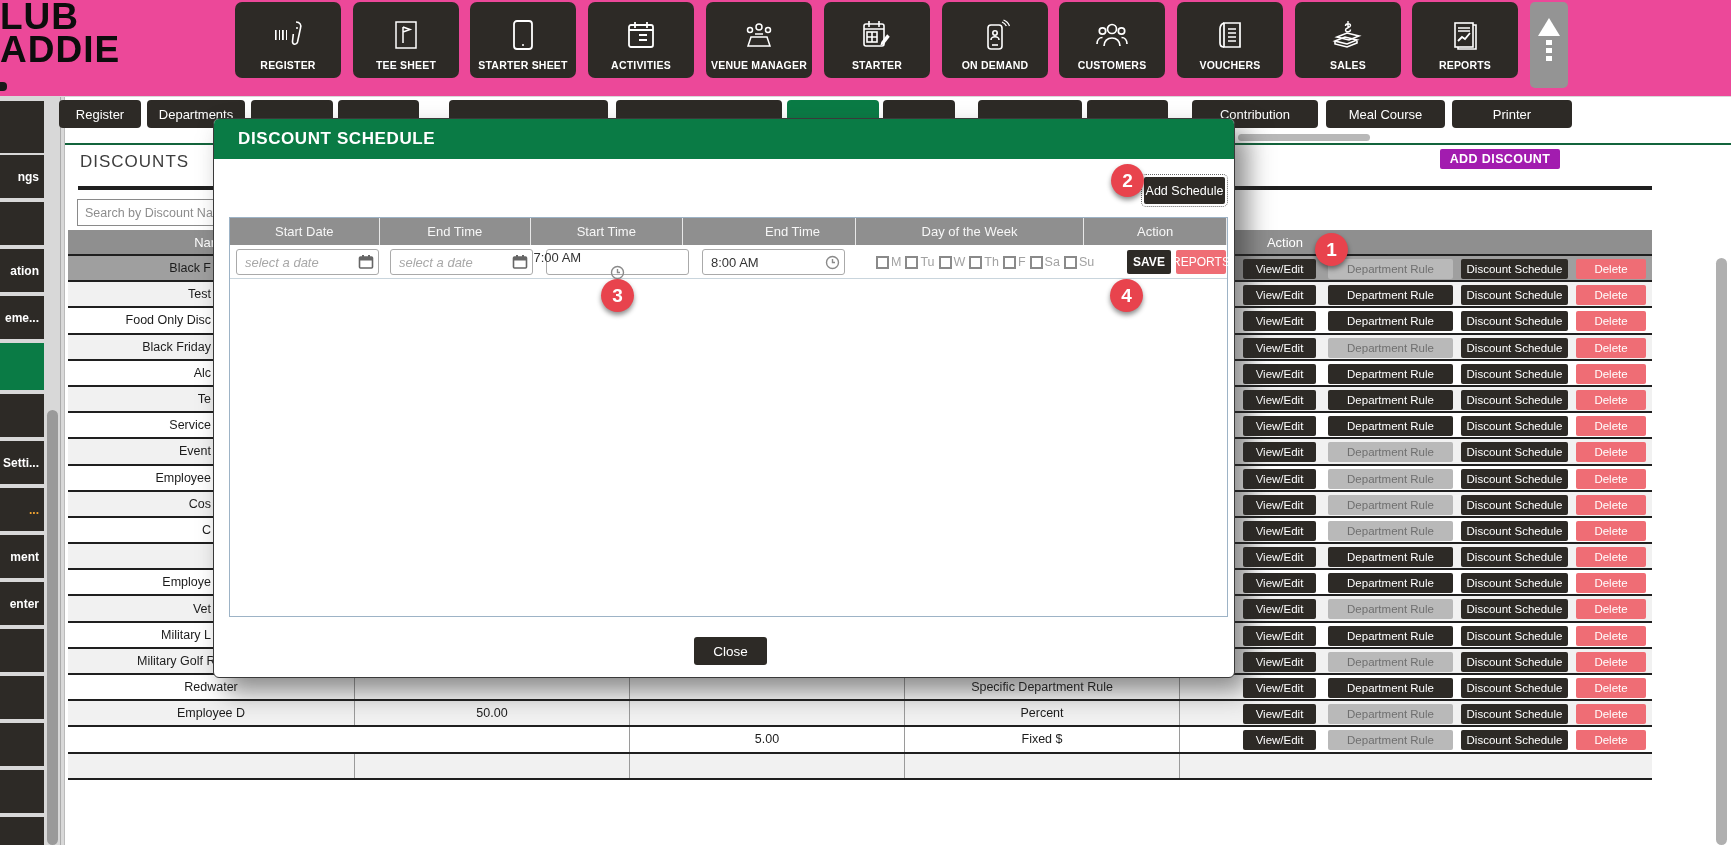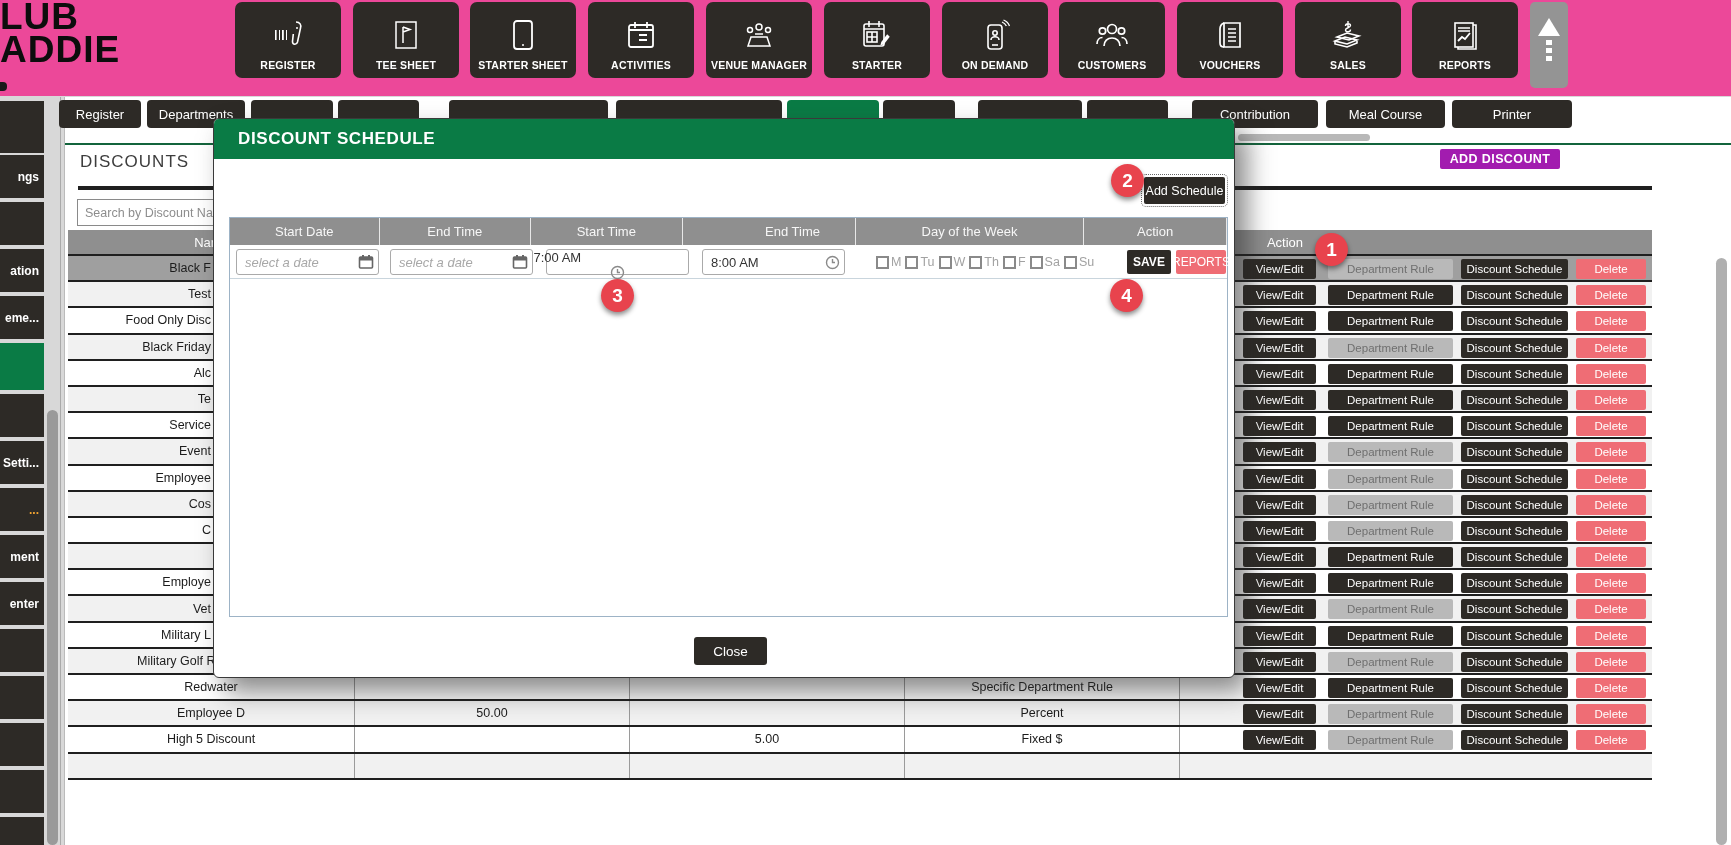--- a/index.html
+++ b/index.html
@@ -522,23 +522,20 @@
         <div class="cell c2">50.00</div>
         <div class="cell c3"></div>
         <div class="cell c4">Percent</div>
         <div class="cell c5"></div>
         <div class="abtn b-ve">View/Edit</div>
         <div class="abtn b-dr dis">Department Rule</div>
         <div class="abtn b-ds">Discount Schedule</div>
         <div class="abtn b-del red">Delete</div>
       </div>
       <div class="bgrow">
-        <div class="cell c1">
-          <span>High 5 Discount</span>
-        </div>
         <div class="cell c2"></div>
         <div class="cell c3">5.00</div>
         <div class="cell c4">Fixed $</div>
         <div class="cell c5"></div>
         <div class="abtn b-ve">View/Edit</div>
         <div class="abtn b-dr dis">Department Rule</div>
         <div class="abtn b-ds">Discount Schedule</div>
         <div class="abtn b-del red">Delete</div>
       </div>
       <div class="bgrow alt">

